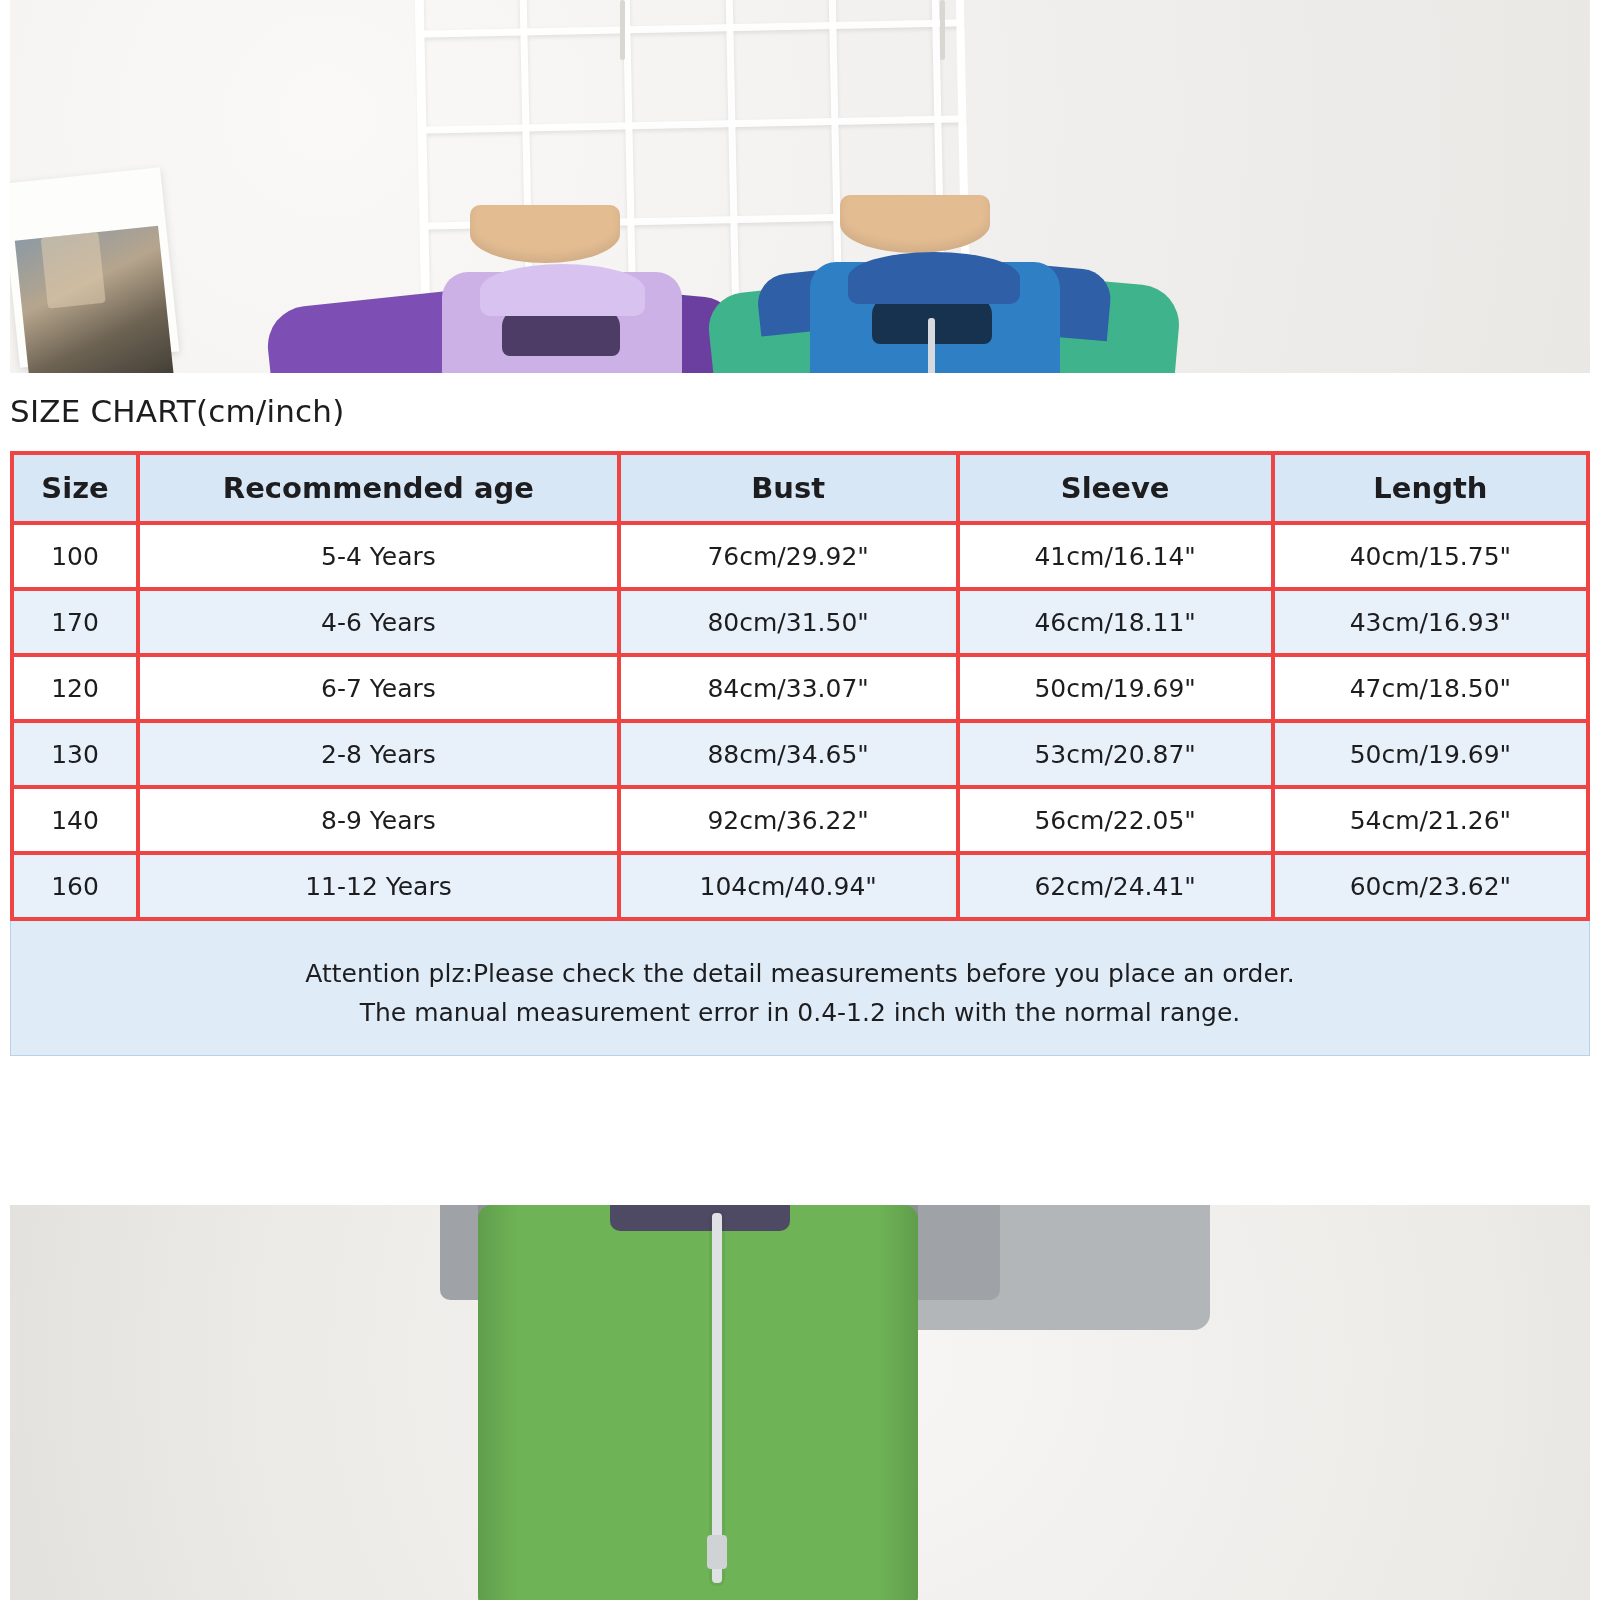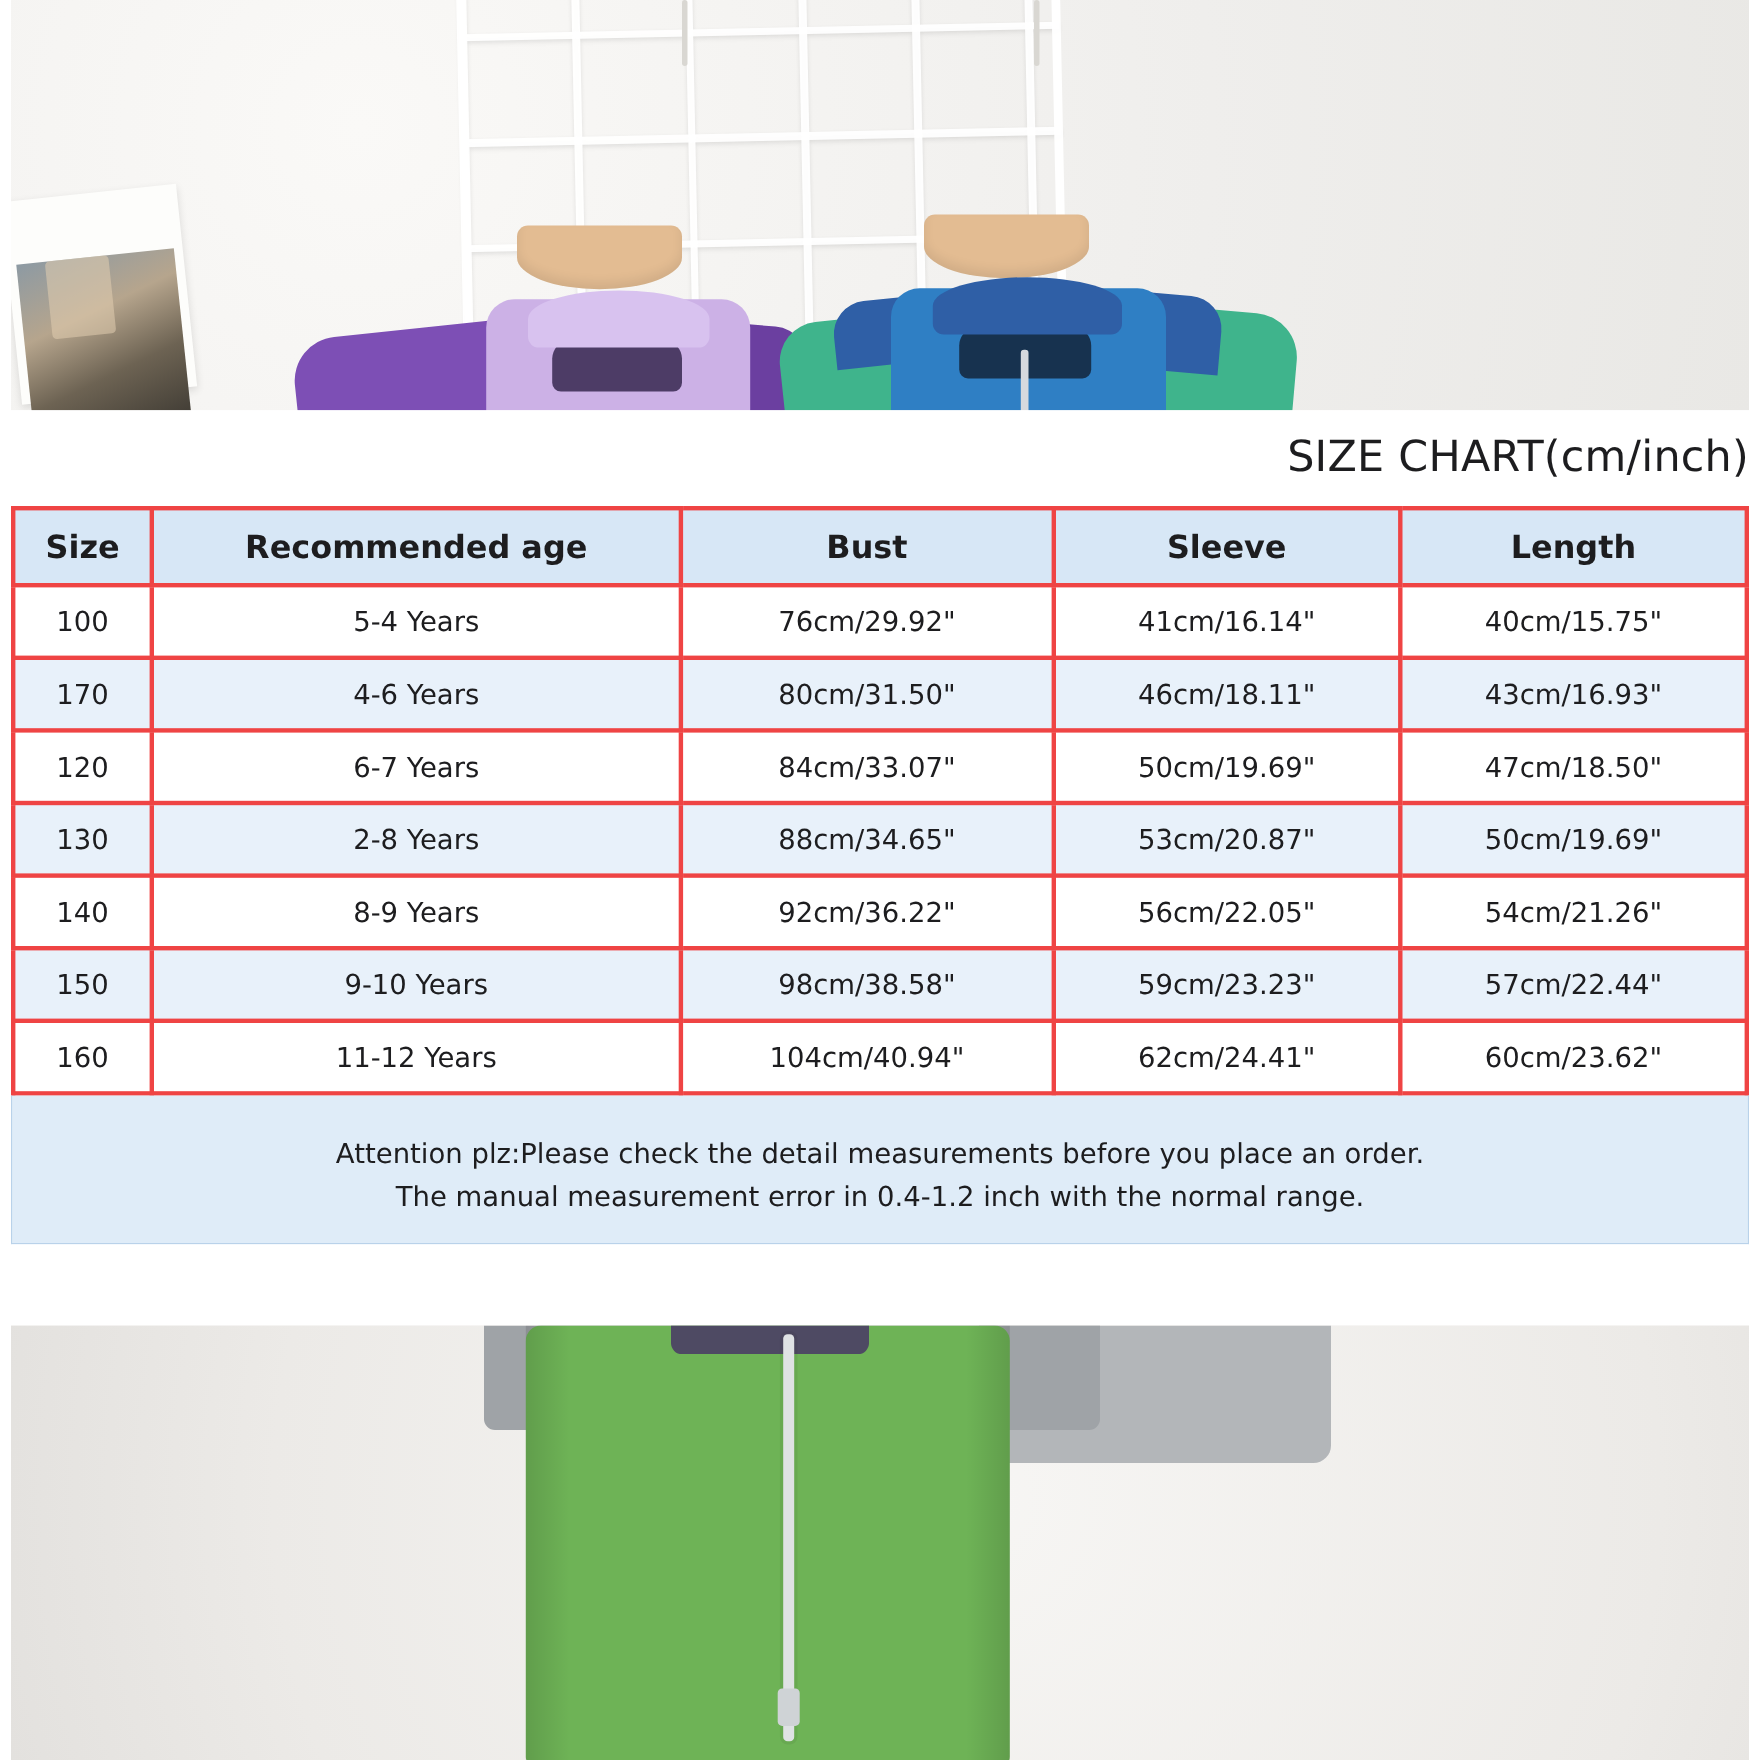--- a/index.html
+++ b/index.html
@@ -320,22 +320,22 @@
   
   .chart-card {
     position: absolute;
     left: 10px;
     top: 373px;
     width: 1580px;
     background: #ffffff;
     box-sizing: border-box;
   }
   .chart-title {
-    text-align: right;
-    font-size: 39px;
+    text-align: left;
+    font-size: 31px;
     color: #1d1d1f;
     padding: 20px 0 22px 0;
     background: #ffffff;
     letter-spacing: 0.2px;
   }
   table.size-table {
     width: 100%;
     border-collapse: collapse;
     table-layout: fixed;
   }
@@ -466,27 +466,20 @@
           <td>50cm/19.69"</td>
         </tr>
         <tr>
           <td>140</td>
           <td>8-9 Years</td>
           <td>92cm/36.22"</td>
           <td>56cm/22.05"</td>
           <td>54cm/21.26"</td>
         </tr>
         <tr>
-          <td>150</td>
-          <td>9-10 Years</td>
-          <td>98cm/38.58"</td>
-          <td>59cm/23.23"</td>
-          <td>57cm/22.44"</td>
-        </tr>
-        <tr>
           <td>160</td>
           <td>11-12 Years</td>
           <td>104cm/40.94"</td>
           <td>62cm/24.41"</td>
           <td>60cm/23.62"</td>
         </tr>
       </tbody>
     </table>
 
     <div class="note-box">

